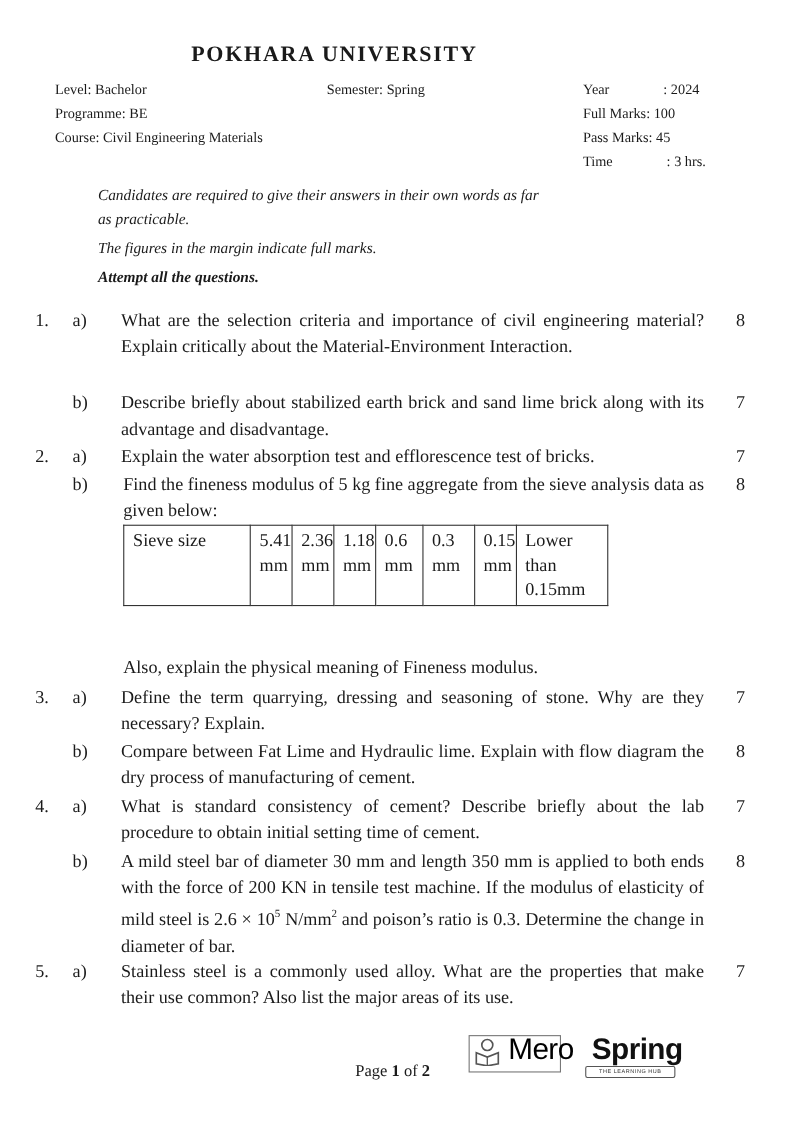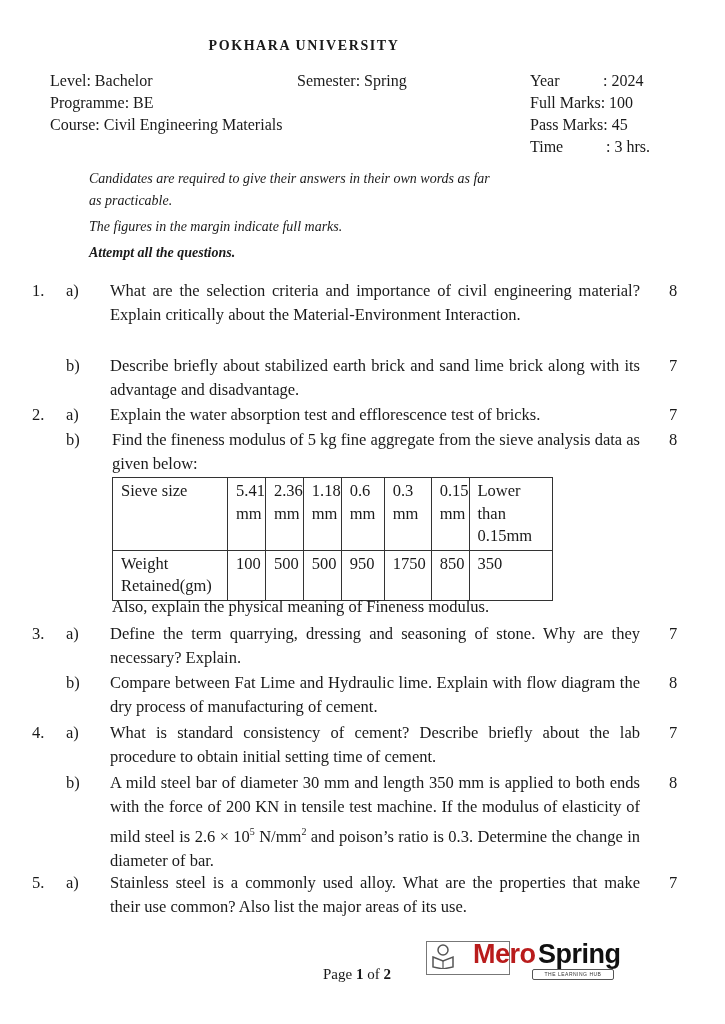--- a/index.html
+++ b/index.html
@@ -1,35 +1,35 @@
 <!DOCTYPE html>
 <html><head>
 <meta charset="utf-8">
 <style>
   html, body { margin: 0; padding: 0; background: #ffffff; }
   body {
     width: 725px; height: 1024px; position: relative; overflow: hidden;
     font-family: "Liberation Serif", serif; color: #1a1a1a; font-size: 16.5px;
   }
   .abs { position: absolute; white-space: nowrap; }
-  .title { left: 0; width: 608px; top: 38px; text-align: center; font-weight: bold; font-size: 14px; letter-spacing: 1.6px; }
-  .meta { font-size: 16px; line-height: 22px; }
+  .title { left: 0; width: 608px; top: 38px; text-align: center; font-weight: bold; font-size: 20px; letter-spacing: 1.6px; }
+  .meta { font-size: 13px; line-height: 22px; }
   .instr { left: 89px; font-style: italic; font-size: 14px; line-height: 24px; }
   .q-num { font-size: 16.5px; }
   .q-text { position: absolute; left: 110px; width: 530px; font-size: 16.5px; line-height: 24.4px; text-align: justify; text-align-last: left; white-space: normal; }
   .marks { position: absolute; left: 669px; font-size: 16.5px; }
   table.sieve {
     position: absolute; left: 112px; top: 477px; border-collapse: collapse;
     font-size: 16.5px; line-height: 22.5px;
   }
   table.sieve td { border: 1px solid #333; vertical-align: top; padding: 2px 0 2px 8px; }
   .footer-page { left: 323px; top: 966px; font-size: 15px; }
   .logo { position: absolute; left: 426px; top: 936px; width: 192px; height: 44px; }
   .logo-box { position: absolute; left: 0; top: 5px; width: 82px; height: 32px; border: 1.5px solid #777; }
-  .logo-mero { position: absolute; left: 47px; top: 3px; font-family: "Liberation Sans", sans-serif; font-weight: bold; font-size: 27px; color: #b91c1c; letter-spacing: -0.5px; }
+  .logo-mero { position: absolute; left: 36px; top: 3px; font-family: "Liberation Sans", sans-serif; font-weight: normal; font-size: 27px; color: #000000; letter-spacing: -0.5px; }
   .logo-enotes { position: absolute; left: 112px; top: 3px; font-family: "Liberation Sans", sans-serif; font-weight: bold; font-size: 27px; color: #111; letter-spacing: -0.5px; }
   .logo-tag { position: absolute; left: 106px; top: 33px; width: 80px; height: 9px; border: 1px solid #555; border-radius: 2px; font-family: "Liberation Sans", sans-serif; font-size: 5px; line-height: 9px; text-align: center; color: #333; letter-spacing: 0.5px; }
   .logo-icon { position: absolute; left: 4px; top: 7px; }
 </style>
 </head>
 <body>
 
 <div class="abs title">POKHARA UNIVERSITY</div>
 
 <div class="abs meta" style="left:50px; top:70px;">Level:  Bachelor</div>
@@ -74,30 +74,20 @@
       <tr>
     <td style="width:106px;">Sieve size</td>
     <td><span>5.41</span><br><span>mm</span></td>
     <td><span>2.36</span><br><span>mm</span></td>
     <td><span>1.18</span><br><span>mm</span></td>
     <td style="width:34px;"><span>0.6</span><br><span>mm</span></td>
     <td style="width:38px;margin-top:40px;"><span>0.3</span><br><span>mm</span></td>
     <td><span>0.15</span><br><span>mm</span></td>
     <td style="width:74px;"><span>Lower</span><br><span>than</span><br><span>0.15mm</span></td>
   </tr>
-  <tr>
-    <td><span>Weight</span><br><span>Retained(gm)</span></td>
-    <td>100</td>
-    <td>500</td>
-    <td>500</td>
-    <td>950</td>
-    <td>1750</td>
-    <td>850</td>
-    <td>350</td>
-  </tr>
 </tbody>
   </table>
 
 <div class="abs q-num" style="left:112px; top:597px;">Also, explain the physical meaning of Fineness modulus.</div>
 
 <div class="abs q-num" style="left:32px; top:624px;">3.</div>
 <div class="abs q-num" style="left:66px; top:624px;">a)</div>
 <div class="q-text" style="top:622px;">Define the term quarrying, dressing and seasoning of stone. Why are they necessary? Explain.</div>
 <div class="marks" style="top:624px;">7</div>
 

